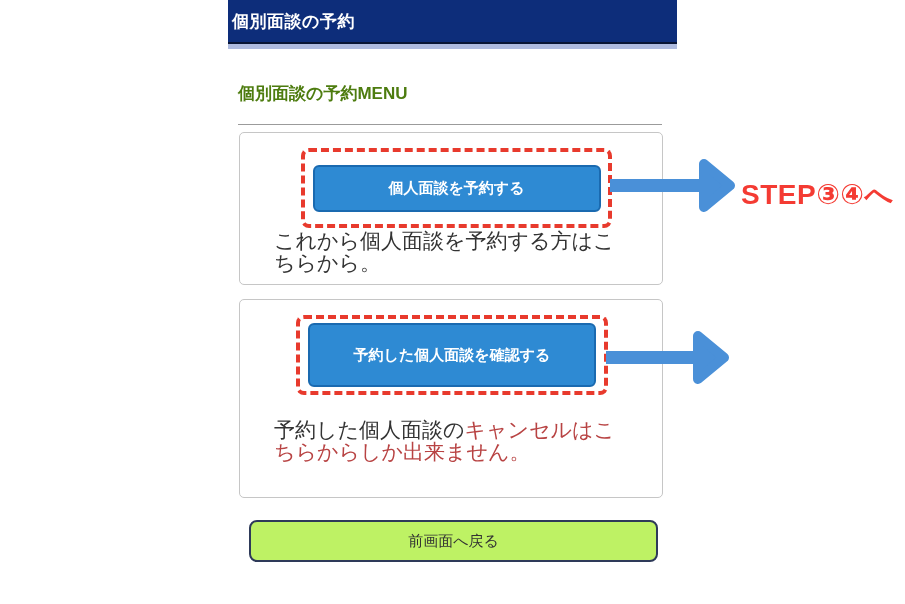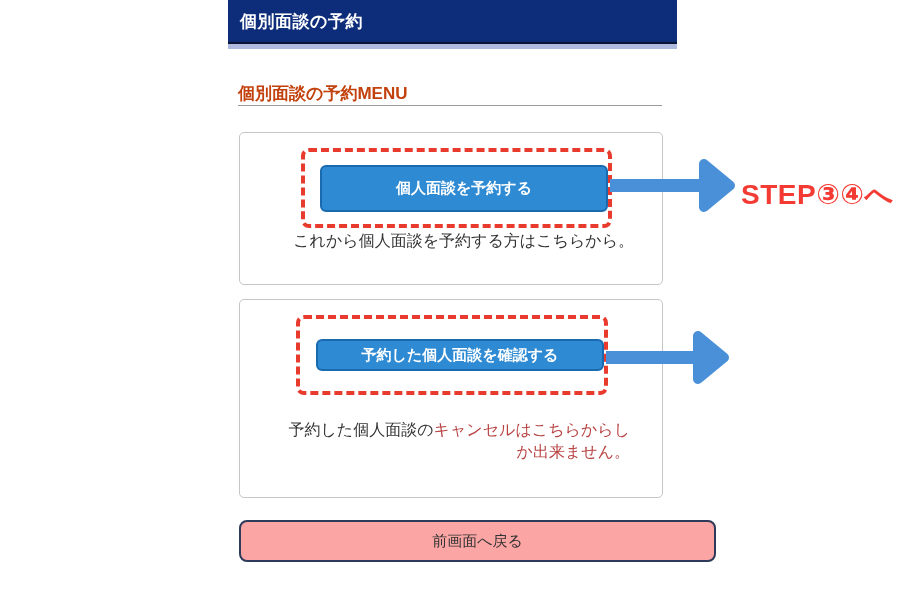--- a/index.html
+++ b/index.html
@@ -8,66 +8,66 @@
   .canvas { position:relative; width:905px; height:604px; background:#ffffff; overflow:hidden; }
 
   
   .header-bar {
     position:absolute; left:228px; top:0; width:449px; height:44px;
     background:#0d2d7a; border-bottom:2px solid #081535;
     box-shadow:0 5px 0 #aebbdf;
     display:flex; align-items:center;
   }
   .header-bar .title {
-    color:#ffffff; font-size:17px; font-weight:bold; padding-left:12px; letter-spacing:0.5px;
+    color:#ffffff; font-size:17px; font-weight:bold; padding-left:4px; letter-spacing:0.5px;
   }
 
   
   .menu-heading {
     position:absolute; left:238px; top:82px; width:424px;
-    font-size:17px; font-weight:bold; color:#c2410c;
-    padding-bottom:0; border-bottom:1.5px solid #9b9b9b;
+    font-size:17px; font-weight:bold; color:#4d7c0f;
+    padding-bottom:19px; border-bottom:1.5px solid #9b9b9b;
   }
 
   
   .card {
     position:absolute; left:239px; width:424px;
     background:#ffffff; border:1px solid #c6c6c6; border-radius:5px;
   }
   .card-1 { top:132px; height:153px; }
   .card-2 { top:299px; height:199px; }
 
   .dashed-highlight {
     position:absolute; border:4px dashed #e83a2d; border-radius:8px;
-    display:flex; align-items:center; justify-content:flex-end;
+    display:flex; align-items:center; justify-content:center;
   }
   .card-1 .dashed-highlight { left:61px; top:15px; width:311px; height:80px; }
   .card-2 .dashed-highlight { left:56px; top:15px; width:312px; height:80px; }
 
   .primary-button {
     width:288px; height:47px; cursor:pointer;
     background:#2e8ad3; border:2px solid #1a6ab0; border-radius:6px;
     color:#ffffff; font-size:15px; font-weight:bold;
     display:flex; align-items:center; justify-content:center;
     font-family:inherit;
   }
-  .card-2 .primary-button { height:32px; }
+  .card-2 .primary-button { height:64px; }
 
   .card-desc {
     position:absolute; left:34px; color:#333333;
-    font-size:16px; line-height:22px;text-align:right;
+    font-size:21px; line-height:22px;
   }
   .card-1 .card-desc { top:97px; width:360px; }
   .card-2 .card-desc { top:97px; width:356px; }
   .warning-red { color:#b84343; }
 
   
   .back-button {
-    position:absolute; left:239px; top:520px; width:477px; height:42px; cursor:pointer;
-    background:#fca5a5; border:2px solid #2e3a59; border-radius:8px;
+    position:absolute; left:249px; top:520px; width:409px; height:42px; cursor:pointer;
+    background:#bef264; border:2px solid #2e3a59; border-radius:8px;
     color:#333333; font-size:15px;
     display:flex; align-items:center; justify-content:center;
     font-family:inherit;
   }
 
   
   .arrow-svg { position:absolute; }
   .arrow-svg .shaft, .arrow-svg .head { fill:#4a90d8; }
   .arrow-svg .head { stroke:#4a90d8; stroke-width:10; stroke-linejoin:round; stroke-linecap:round; }
   .arrow-1 { left:610px; top:157px; }

